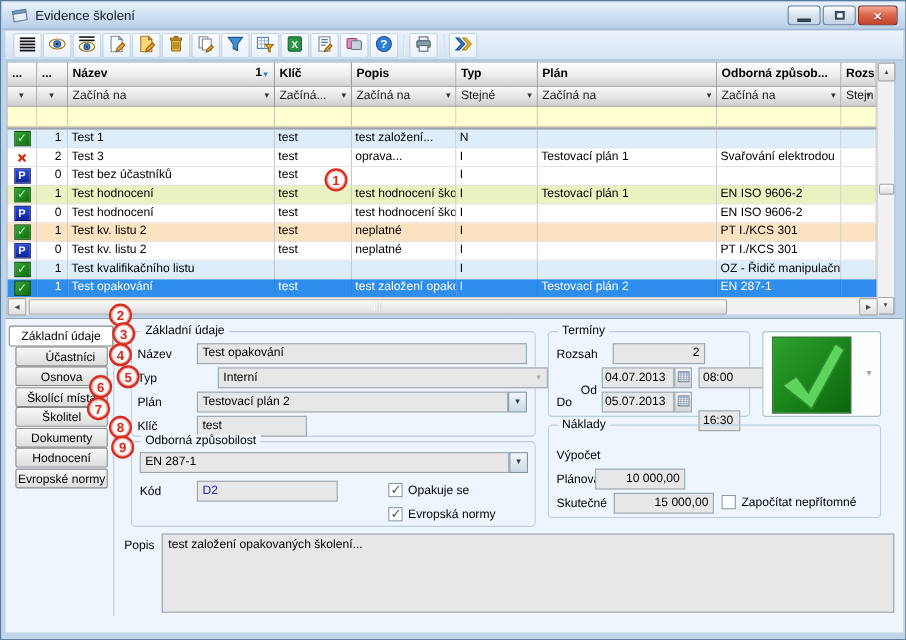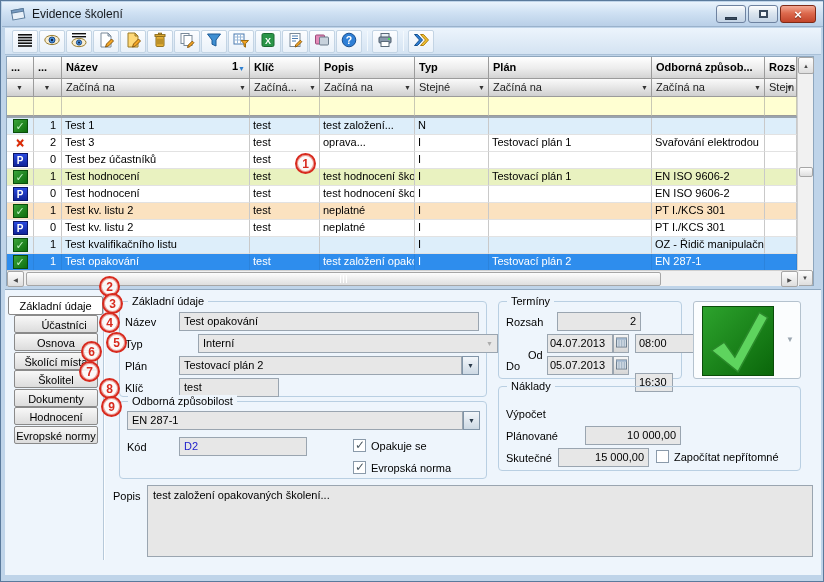--- a/index.html
+++ b/index.html
@@ -470,21 +470,21 @@
   <div class="groupbox" style="left:118px; top:400px; width:368px; height:78px;">
     <span class="gb-legend">Odborná způsobilost</span>
   </div>
   <div class="fld" style="left:126px; top:410px; width:336px;">EN 287-1</div>
   <div class="combo-btn" style="left:462px; top:410px;">▼</div>
   <span class="lbl" style="left:126px; top:440px;">Kód</span>
   <div class="fld" style="left:178px; top:436px; width:128px; color:#2222cc;">D2</div>
   <span class="cb checked" style="left:352px; top:438px;"></span>
   <span class="lbl" style="left:370px; top:439px;">Opakuje se</span>
   <span class="cb checked" style="left:352px; top:460px;"></span>
-  <span class="lbl" style="left:370px; top:461px;">Evropská norma</span>
+  <span class="lbl" style="left:370px; top:461px;">Evropská normy</span>
 
   <div class="groupbox" style="left:497px; top:300px; width:184px; height:78px;">
     <span class="gb-legend">Termíny</span>
   </div>
   <span class="lbl" style="left:505px; top:315px;">Rozsah</span>
   <div class="fld right" style="left:556px; top:311px; width:84px;">2</div>
   <span class="lbl" style="left:505px; top:348px;margin-left:22px;">Od</span>
   <div class="fld" style="left:546px; top:333px; width:66px; padding-left:2px;">04.07.2013</div>
   <div class="mini-btn" style="left:612px; top:333px;">
     <span><svg width="11" height="11" viewBox="0 0 11 11">
@@ -512,21 +512,21 @@
         </svg>
     </div>
     <span class="dd">▼</span>
   </div>
 
   <div class="groupbox" style="left:497px; top:385px; width:303px; height:85px;">
     <span class="gb-legend">Náklady</span>
   </div>
   <span class="lbl" style="left:505px; top:407px;">Výpočet</span>
   <span class="lbl" style="left:505px; top:429px;">Plánované</span>
-  <div class="fld right" style="left:584px; top:425px; width:96px;">10 000,00</div>
+  <div class="fld right" style="left:540px; top:425px; width:82px;">10 000,00</div>
   <span class="lbl" style="left:505px; top:451px;">Skutečné</span>
   <div class="fld right" style="left:557px; top:447px; width:91px;">15 000,00</div>
   <span class="cb" style="left:655px; top:449px;"></span>
   <span class="lbl" style="left:673px; top:450px;text-align:center;">Započítat nepřítomné</span>
 
   <span class="lbl" style="left:112px; top:489px;">Popis</span>
   <div class="popis-box">test založení opakovaných školení...</div>
 
 <div class="ann" style="left: 294px; top: 152px;">1</div>
     <div class="ann" style="left: 98px; top: 275px;">2</div>

